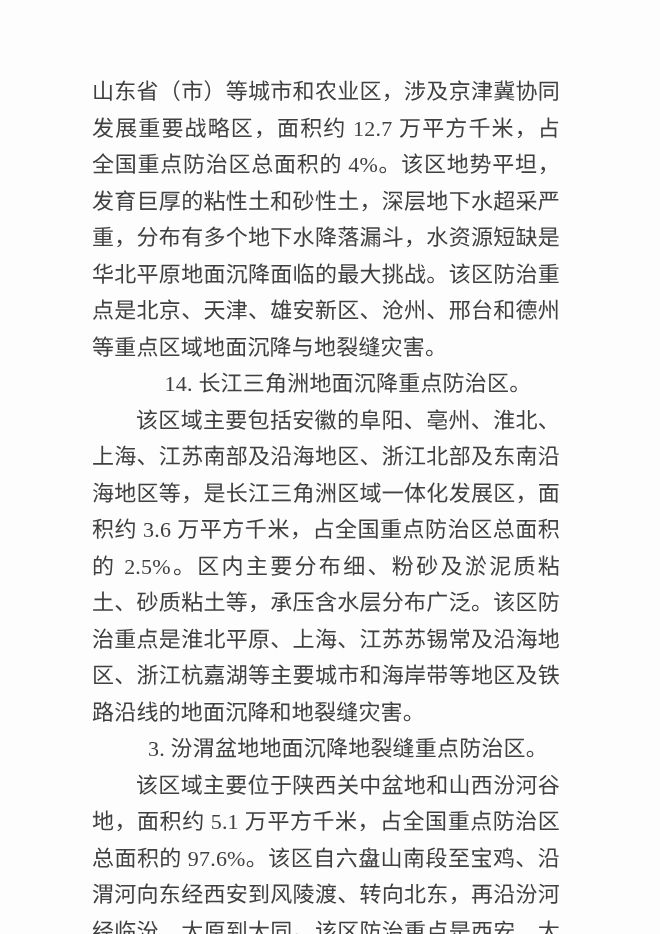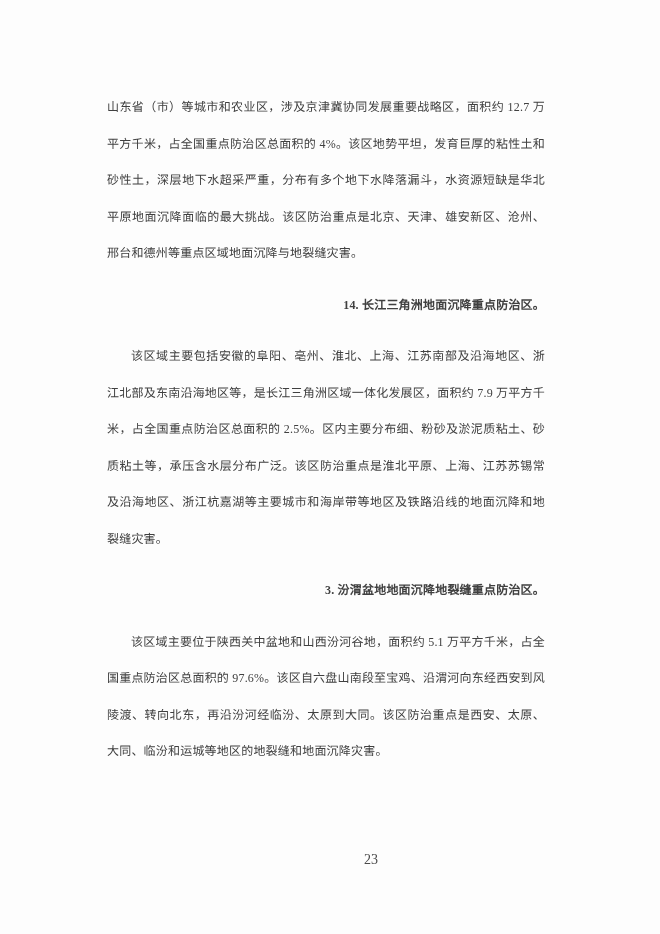--- a/index.html
+++ b/index.html
@@ -16,38 +16,38 @@
     font-family: "Liberation Serif", "DejaVu Serif", serif;
     color: #404040;
   }
   .content {
     position: absolute;
     left: 92px;
     top: 74px;
     width: 468px;
   }
   .content p {
-    margin: 15px;
+    margin: 0;
     padding: 0;
-    font-size: 12px;
+    font-size: 22px;
     line-height: 36.5px;
     text-align: justify;
     text-justify: inter-ideograph;
     letter-spacing: 0.2px;
   }
   p.para-body {
     text-indent: 2em;
   }
   p.para-continuation {
     text-indent: 0;
   }
   p.para-heading {
     text-indent: 2em;
-    font-weight: 700;
-    text-align: right;
+    font-weight: 400;
+    text-align: center;
   }
   .page-number {
     position: absolute;
     left: 0;
     top: 850px;
     width: 100%;
     text-align: center;
     font-size: 14px;
     line-height: 20px;
     color: #4a4a4a;
@@ -55,18 +55,18 @@
     padding-left: 41px;
   }
 </style>
 </head>
 <body>
 
 <div class="page">
   <div class="content">
     <p class="para-continuation">山东省（市）等城市和农业区，涉及京津冀协同发展重要战略区，面积约 12.7 万平方千米，占全国重点防治区总面积的 4%。该区地势平坦，发育巨厚的粘性土和砂性土，深层地下水超采严重，分布有多个地下水降落漏斗，水资源短缺是华北平原地面沉降面临的最大挑战。该区防治重点是北京、天津、雄安新区、沧州、邢台和德州等重点区域地面沉降与地裂缝灾害。</p>
     <p class="para-heading">14. 长江三角洲地面沉降重点防治区。</p>
-    <p class="para-body">该区域主要包括安徽的阜阳、亳州、淮北、上海、江苏南部及沿海地区、浙江北部及东南沿海地区等，是长江三角洲区域一体化发展区，面积约 7.9 万平方千米，占全国重点防治区总面积的 2.5%。区内主要分布细、粉砂及淤泥质粘土、砂质粘土等，承压含水层分布广泛。该区防治重点是淮北平原、上海、江苏苏锡常及沿海地区、浙江杭嘉湖等主要城市和海岸带等地区及铁路沿线的地面沉降和地裂缝灾害。</p>
+    <p class="para-body">该区域主要包括安徽的阜阳、亳州、淮北、上海、江苏南部及沿海地区、浙江北部及东南沿海地区等，是长江三角洲区域一体化发展区，面积约 3.6 万平方千米，占全国重点防治区总面积的 2.5%。区内主要分布细、粉砂及淤泥质粘土、砂质粘土等，承压含水层分布广泛。该区防治重点是淮北平原、上海、江苏苏锡常及沿海地区、浙江杭嘉湖等主要城市和海岸带等地区及铁路沿线的地面沉降和地裂缝灾害。</p>
     <p class="para-heading">3. 汾渭盆地地面沉降地裂缝重点防治区。</p>
     <p class="para-body">该区域主要位于陕西关中盆地和山西汾河谷地，面积约 5.1 万平方千米，占全国重点防治区总面积的 97.6%。该区自六盘山南段至宝鸡、沿渭河向东经西安到风陵渡、转向北东，再沿汾河经临汾、太原到大同。该区防治重点是西安、太原、大同、临汾和运城等地区的地裂缝和地面沉降灾害。</p>
   </div>
   <div class="page-number">23</div>
 </div>
 
 </body></html>

